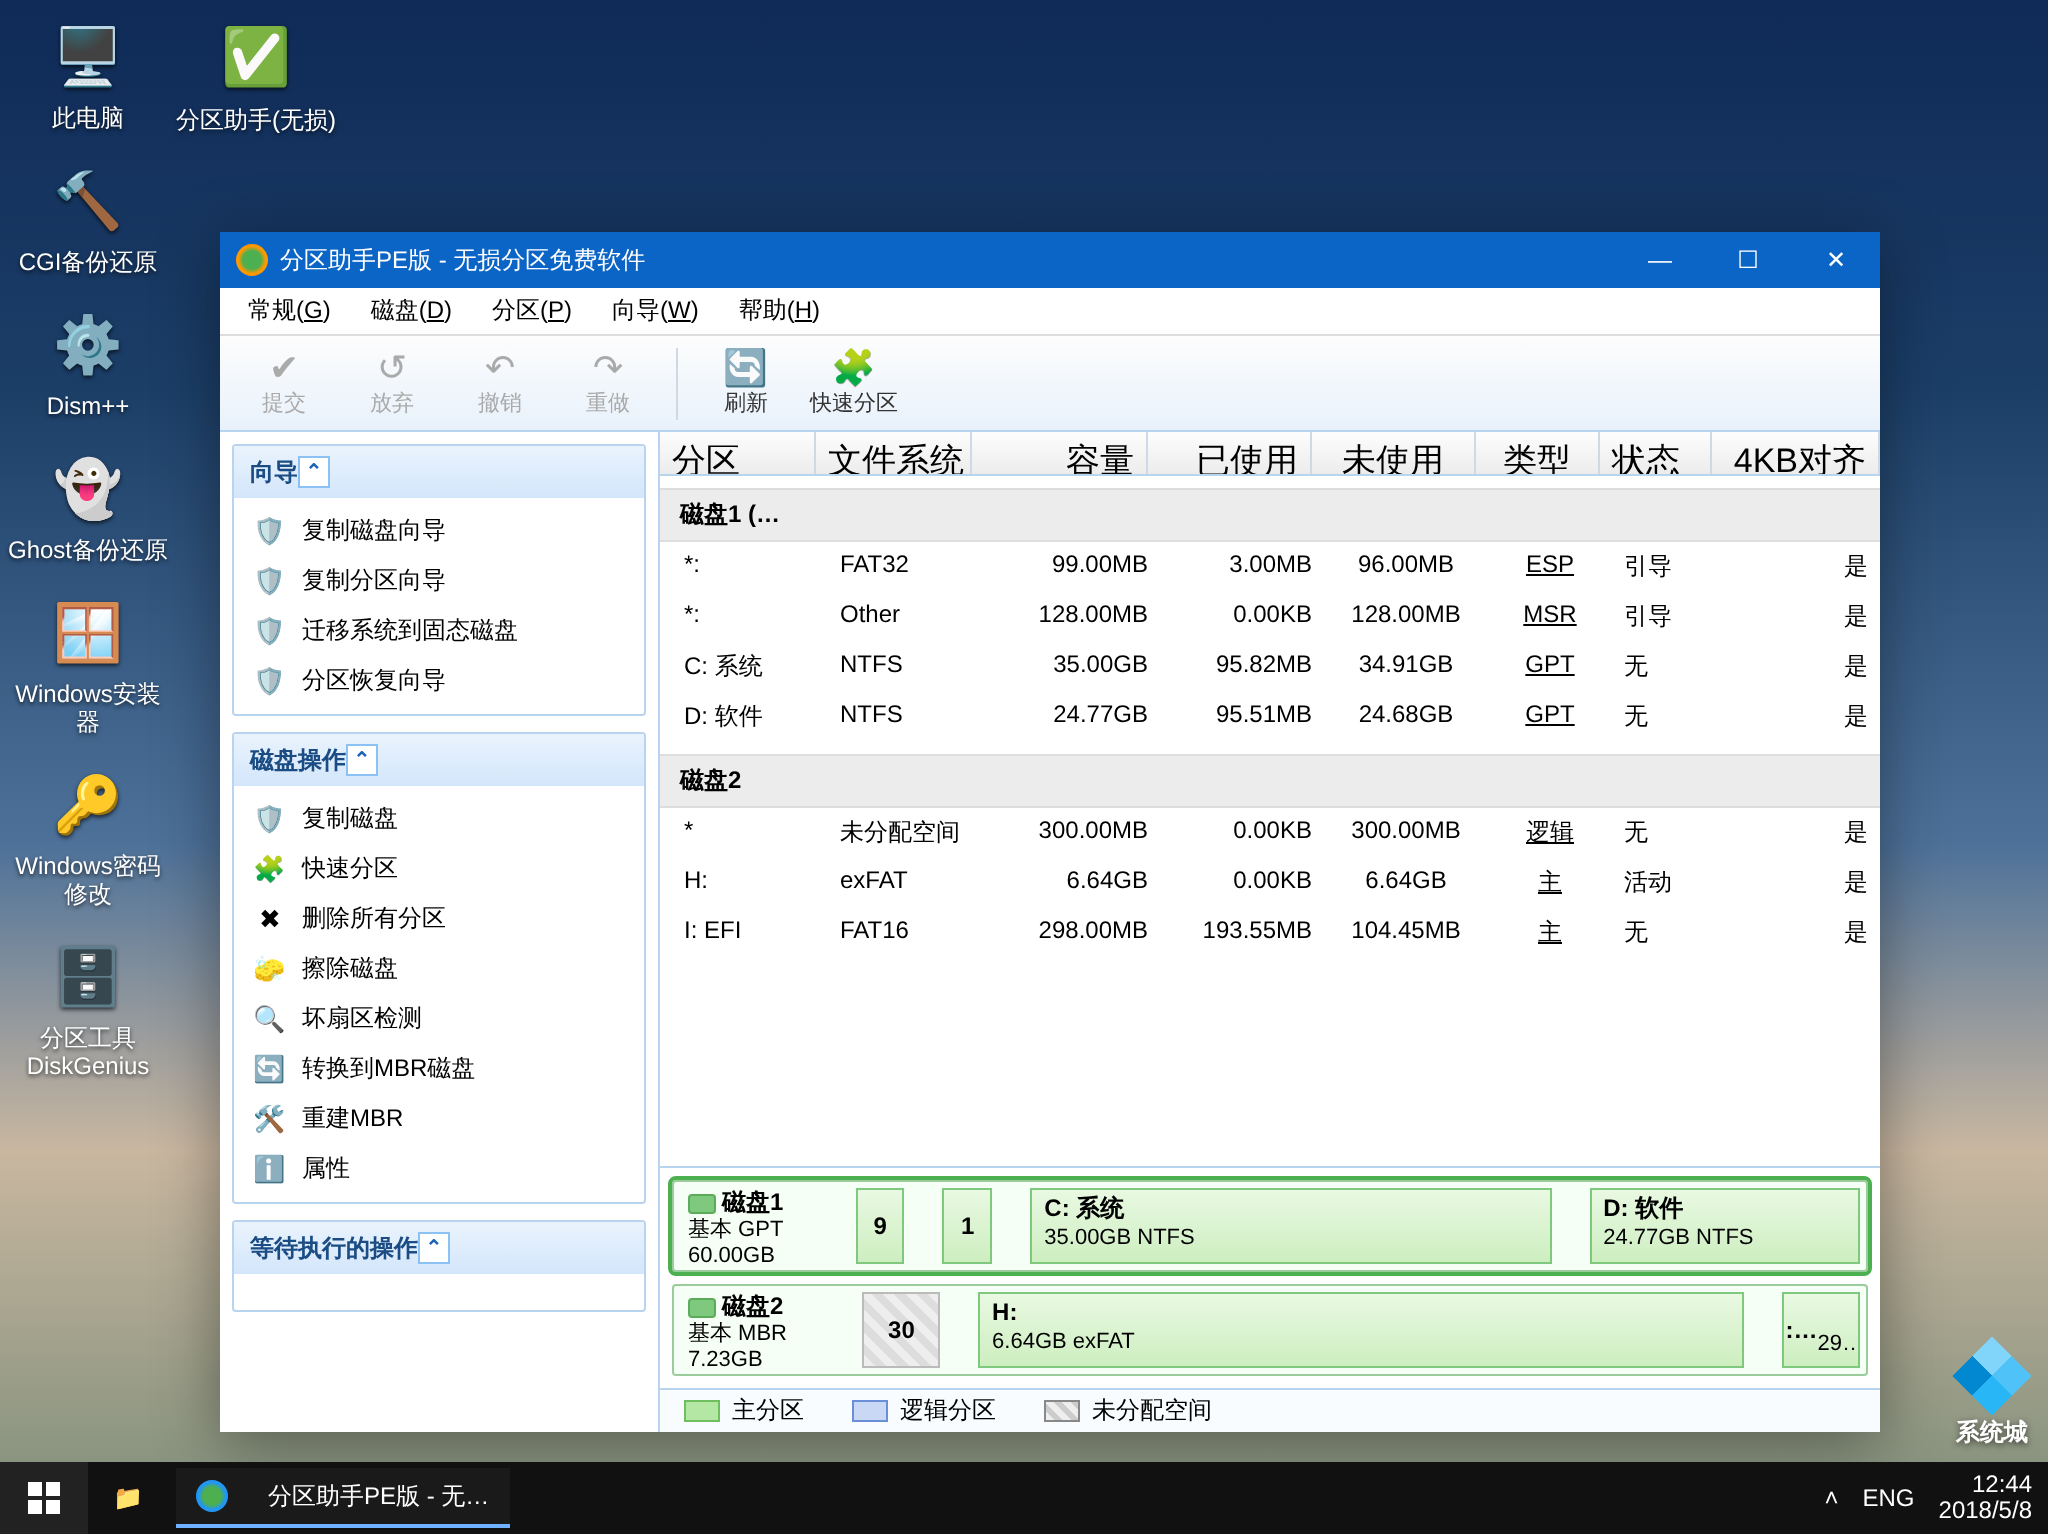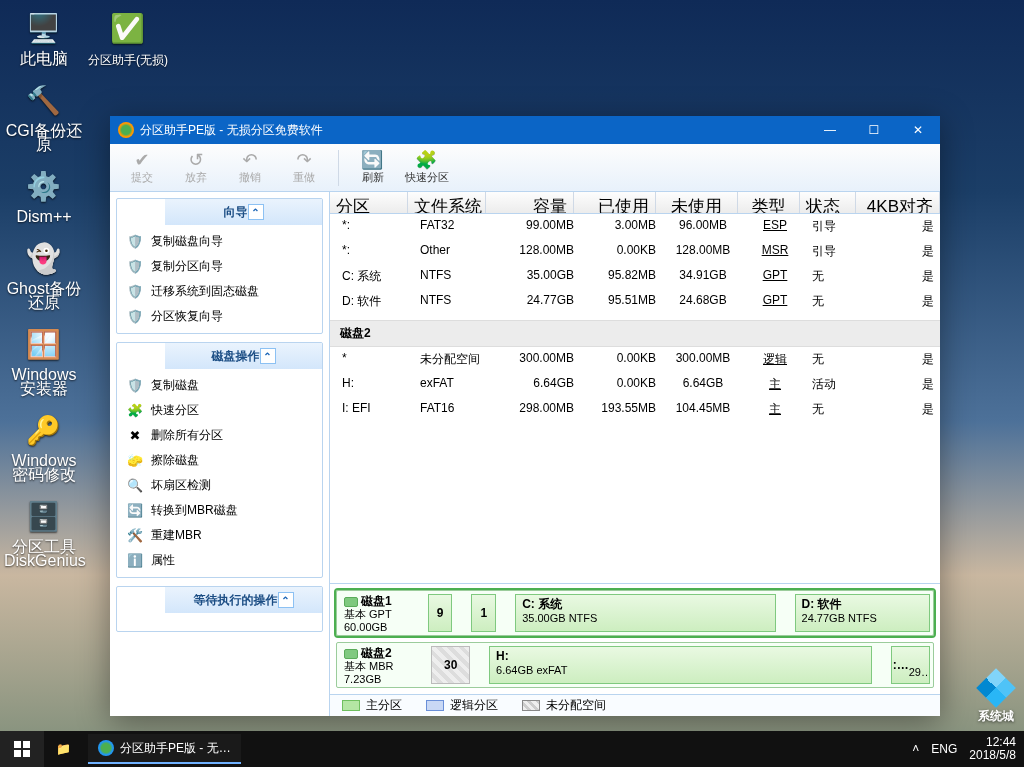--- a/index.html
+++ b/index.html
@@ -5,29 +5,29 @@
 * { margin: 0; padding: 0; box-sizing: border-box; font-family: "Microsoft YaHei", "SimSun", sans-serif; font-size: 12px; }
 html, body { width: 1024px; height: 767px; overflow: hidden; }
 .desktop {
   width: 1024px; height: 767px;
   background: linear-gradient(180deg,#0f2a57 0%,#1b3e67 25%,#4d7199 55%,#c9b7a0 75%,#7b8c78 100%);
   position: relative;
 }
 .desktop-icons { position: absolute; top: 8px; left: 4px; width: 90px; }
 .d-icon { width: 80px; text-align: center; color: #fff; margin-bottom: 14px; cursor: pointer; text-shadow: 0 1px 2px rgba(0,0,0,.7); }
 .d-icon .glyph { width: 40px; height: 40px; margin: 0 auto 4px; display:flex;align-items:center;justify-content:center;font-size:28px;}
-.d-icon .label { font-size: 16px; line-height: 14px; }
+.d-icon .label { font-size: 12px; line-height: 14px; }
 .d2 { position:absolute; top:8px; left:88px; width:80px; text-align:center; color:#fff; text-shadow:0 1px 2px rgba(0,0,0,.7);}
 .d2 .glyph{width:40px;height:40px;margin:0 auto 4px;display:flex;align-items:center;justify-content:center;font-size:28px;}
 
 .taskbar { position: absolute; bottom: 0; left: 0; right: 0; height: 36px; background: #111; display: flex; align-items: center; color:#fff; }
 .start { width: 44px; height: 36px; display:flex;align-items:center;justify-content:center;background:#222;}
 .start svg{width:16px;height:16px;}
 .tray-btn{width:40px;height:36px;display:flex;align-items:center;justify-content:center;}
-.task-item{height:30px;background:#1a1a1a;border-bottom:2px solid #6fb1ff;display:flex;align-items:center;padding:0 10px;margin-left:4px;gap:6px;font-size:12px;color:#fff;}
+.task-item{height:30px;background:#1a1a1a;border-bottom:2px solid #6fb1ff;display:flex;align-items:center;padding:0 10px;margin-left:4px;gap:20px;font-size:12px;color:#fff;}
 .task-item .ic{width:16px;height:16px;background:radial-gradient(circle,#4caf50 40%,#2196f3 60%);border-radius:50%;}
 .tb-right{margin-left:auto;display:flex;align-items:center;gap:12px;padding-right:8px;font-size:12px;}
 .clock{text-align:right;line-height:13px;font-size:11px;}
 
 .window { position: absolute; top: 116px; left: 110px; width: 830px; height: 600px; background:#fff; box-shadow: 0 6px 30px rgba(0,0,0,.4); display:flex; flex-direction:column; }
 .titlebar{height:28px;background:#0b65c6;color:#fff;display:flex;align-items:center;padding-left:8px;font-size:12px;}
 .titlebar .ic{width:16px;height:16px;background:radial-gradient(circle,#4caf50 40%,#ff9800 60%);border-radius:50%;margin-right:6px;}
 .winbtns{margin-left:auto;display:flex;}
 .winbtns div{width:44px;height:28px;display:flex;align-items:center;justify-content:center;color:#fff;}
 .menubar{height:24px;background:#fff;border-bottom:1px solid #ddd;display:flex;align-items:center;padding:0 6px;gap:4px;}
@@ -37,21 +37,21 @@
 .tbtn{width:52px;height:44px;display:flex;flex-direction:column;align-items:center;justify-content:center;border:1px solid transparent;border-radius:3px;color:#666;}
 .tbtn.disabled{color:#aaa;}
 .tbtn .ti{font-size:18px;line-height:20px;}
 .tbtn .tl{font-size:11px;}
 .tbtn.enabled{color:#333;}
 .tsep{width:1px;height:36px;background:#cfd9e6;margin:0 6px;}
 
 .body{flex:1;display:flex;min-height:0;}
 .sidebar{width:220px;background:#fff;border-right:1px solid #b9d4ef;padding:6px;display:flex;flex-direction:column;gap:8px;overflow:auto;}
 .panel{border:1px solid #b9d4ef;border-radius:2px;}
-.panel-h{height:26px;background:linear-gradient(#eaf3fd,#d3e6fb);display:flex;align-items:center;padding:0 8px;font-weight:bold;color:#1b4d84;justify-content:center;margin-left:48px;}
+.panel-h{height:26px;background:linear-gradient(#eaf3fd,#d3e6fb);display:flex;align-items:center;padding:0 8px;font-weight:bold;color:#1b4d84;justify-content:flex-start;}
 .panel-h .chev{width:16px;height:16px;border:1px solid #8cc1f3;background:#fff;display:flex;align-items:center;justify-content:center;font-size:10px;color:#1b65b7;}
 .panel-b{padding:4px 0;}
 .panel-b .item{display:flex;align-items:center;gap:8px;padding:4px 10px;cursor:pointer;}
 .panel-b .ico{width:16px;height:16px;display:flex;align-items:center;justify-content:center;font-size:13px;}
 
 .main{flex:1;display:flex;flex-direction:column;min-width:0;}
 .grid-head{height:22px;border-bottom:1px solid #b9d4ef;display:flex;background:linear-gradient(#fdfdfd,#ececec);}
 .grid-head div{border-right:1px solid #cfd9e6;padding:3px 6px;font-size:17px;overflow:hidden;white-space:nowrap;}
 .gc0{width:78px;} .gc1{width:78px;} .gc2{width:88px;text-align:right;} .gc3{width:82px;text-align:right;} .gc4{width:82px;text-align:center;} .gc5{width:62px;text-align:center;text-decoration:underline;} .gc6{width:56px;text-align:left;} .gc7{flex:1;text-align:right;}
 .grid-body{flex:1;overflow:auto;padding-bottom:4px;}
@@ -120,20 +120,27 @@
   <div class="window">
     <div class="titlebar">
       <div class="ic"></div>
       <span>分区助手PE版 - 无损分区免费软件</span>
       <div class="winbtns">
         <div>―</div>
         <div>☐</div>
         <div class="close">✕</div>
       </div>
     </div>
+    <div class="menubar" id="menubar">
+        <span>常规(<u>G</u>)</span>
+        <span>磁盘(<u>D</u>)</span>
+        <span>分区(<u>P</u>)</span>
+        <span>向导(<u>W</u>)</span>
+        <span>帮助(<u>H</u>)</span>
+      </div>
     <div class="toolbar" id="toolbar">
         <div class="tbtn disabled">
           <div class="ti">✔</div>
           <div class="tl">提交</div>
         </div>
         <div class="tbtn disabled">
           <div class="ti">↺</div>
           <div class="tl">放弃</div>
         </div>
         <div class="tbtn disabled">
@@ -233,20 +240,21 @@
             <div class="gc0">分区</div>
             <div class="gc1">文件系统</div>
             <div class="gc2">容量</div>
             <div class="gc3">已使用</div>
             <div class="gc4">未使用</div>
             <div class="gc5">类型</div>
             <div class="gc6">状态</div>
             <div class="gc7">4KB对齐</div>
           </div>
         <div class="grid-body" id="gbody">
+            <div class="dhdr">磁盘1 (…</div>
             <div class="row">
               <div class="gc0">*:</div>
               <div class="gc1">FAT32</div>
               <div class="gc2">99.00MB</div>
               <div class="gc3">3.00MB</div>
               <div class="gc4">96.00MB</div>
               <div class="gc5">ESP</div>
               <div class="gc6">引导</div>
               <div class="gc7">是</div>
             </div>

